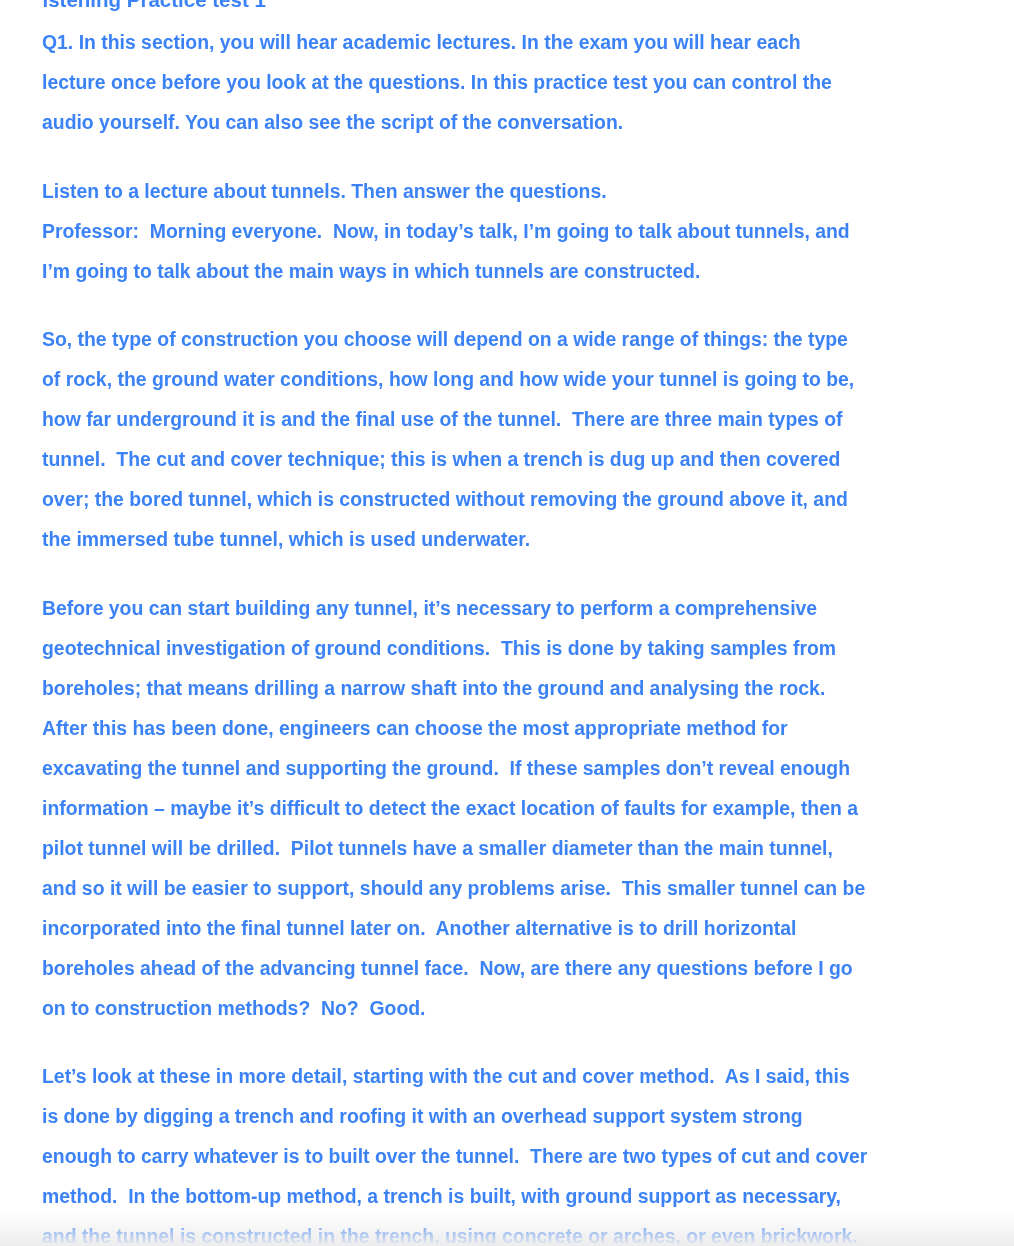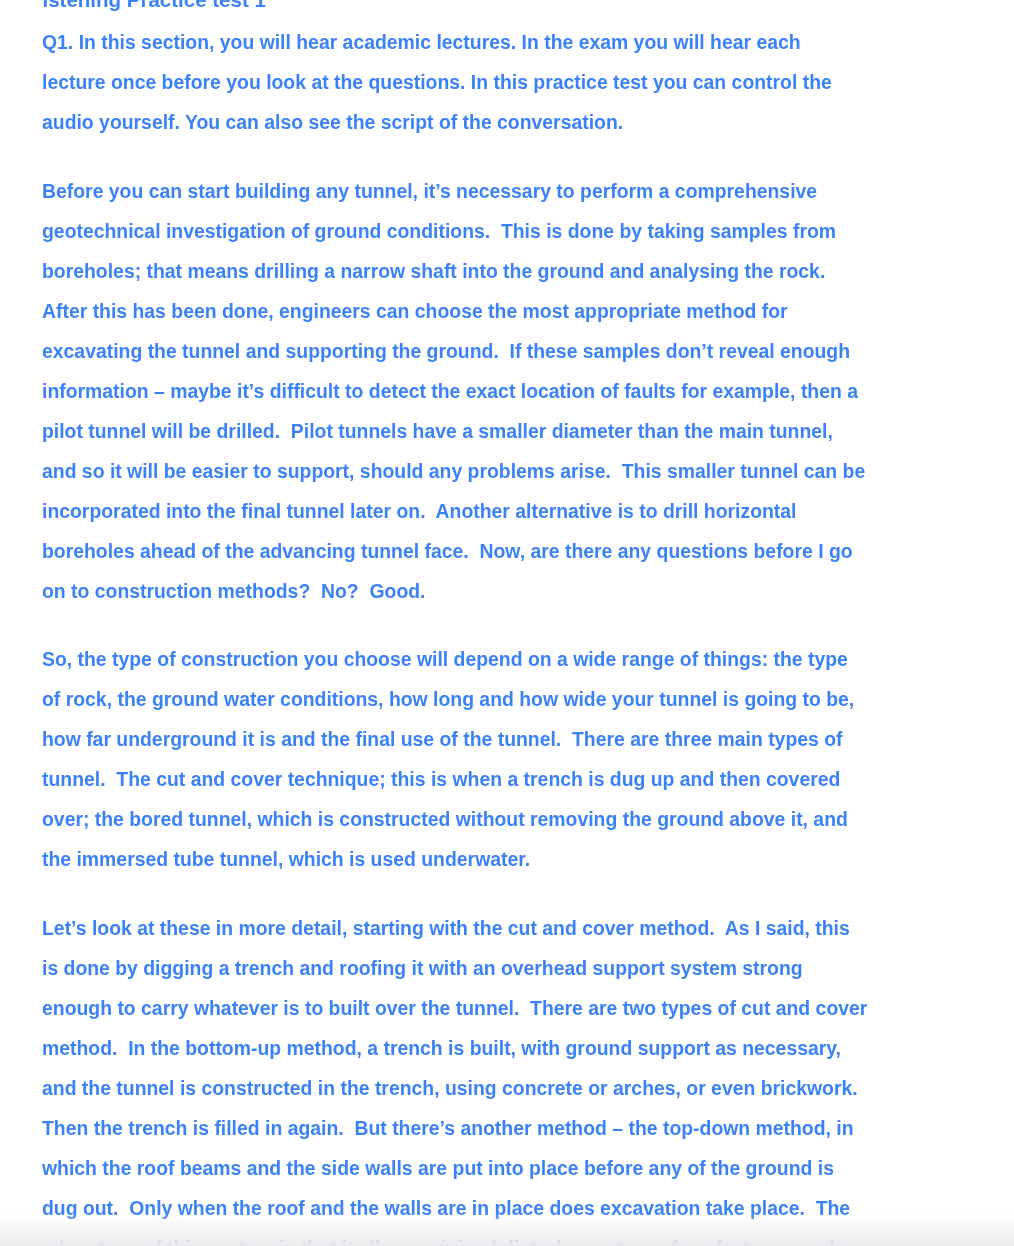--- a/index.html
+++ b/index.html
@@ -56,41 +56,44 @@
 </head>
 <body>
 
 <div class="doc">
   <p class="heading-clipped">Listening Practice test 1</p>
 
   <p class="para first">Q1. In this section, you will hear academic lectures. In the exam you will hear each
 lecture once before you look at the questions. In this practice test you can control the
 audio yourself. You can also see the script of the conversation.</p>
 
+  <p class="para gap">Listen to a lecture about tunnels. Then answer the questions.</p>
+
+  <p class="para no-gap">Professor:  Morning everyone.  Now, in today’s talk, I’m going to talk about tunnels, and
+I’m going to talk about the main ways in which tunnels are constructed.</p>
 
 
+  <p class="para gap">So, the type of construction you choose will depend on a wide range of things: the type
+of rock, the ground water conditions, how long and how wide your tunnel is going to be,
+how far underground it is and the final use of the tunnel.  There are three main types of
+tunnel.  The cut and cover technique; this is when a trench is dug up and then covered
+over; the bored tunnel, which is constructed without removing the ground above it, and
+the immersed tube tunnel, which is used underwater.</p>
 
   <p class="para gap">Before you can start building any tunnel, it’s necessary to perform a comprehensive
 geotechnical investigation of ground conditions.  This is done by taking samples from
 boreholes; that means drilling a narrow shaft into the ground and analysing the rock.
 After this has been done, engineers can choose the most appropriate method for
 excavating the tunnel and supporting the ground.  If these samples don’t reveal enough
 information – maybe it’s difficult to detect the exact location of faults for example, then a
 pilot tunnel will be drilled.  Pilot tunnels have a smaller diameter than the main tunnel,
 and so it will be easier to support, should any problems arise.  This smaller tunnel can be
 incorporated into the final tunnel later on.  Another alternative is to drill horizontal
 boreholes ahead of the advancing tunnel face.  Now, are there any questions before I go
 on to construction methods?  No?  Good.</p>
-
-  <p class="para gap">So, the type of construction you choose will depend on a wide range of things: the type
-of rock, the ground water conditions, how long and how wide your tunnel is going to be,
-how far underground it is and the final use of the tunnel.  There are three main types of
-tunnel.  The cut and cover technique; this is when a trench is dug up and then covered
-over; the bored tunnel, which is constructed without removing the ground above it, and
-the immersed tube tunnel, which is used underwater.</p>
 
   <p class="para gap">Let’s look at these in more detail, starting with the cut and cover method.  As I said, this
 is done by digging a trench and roofing it with an overhead support system strong
 enough to carry whatever is to built over the tunnel.  There are two types of cut and cover
 method.  In the bottom-up method, a trench is built, with ground support as necessary,
 and the tunnel is constructed in the trench, using concrete or arches, or even brickwork.
 Then the trench is filled in again.  But there’s another method – the top-down method, in
 which the roof beams and the side walls are put into place before any of the ground is
 dug out.  Only when the roof and the walls are in place does excavation take place.  The
 advantage of this system is that it allows minimal disturbance to surface features such

